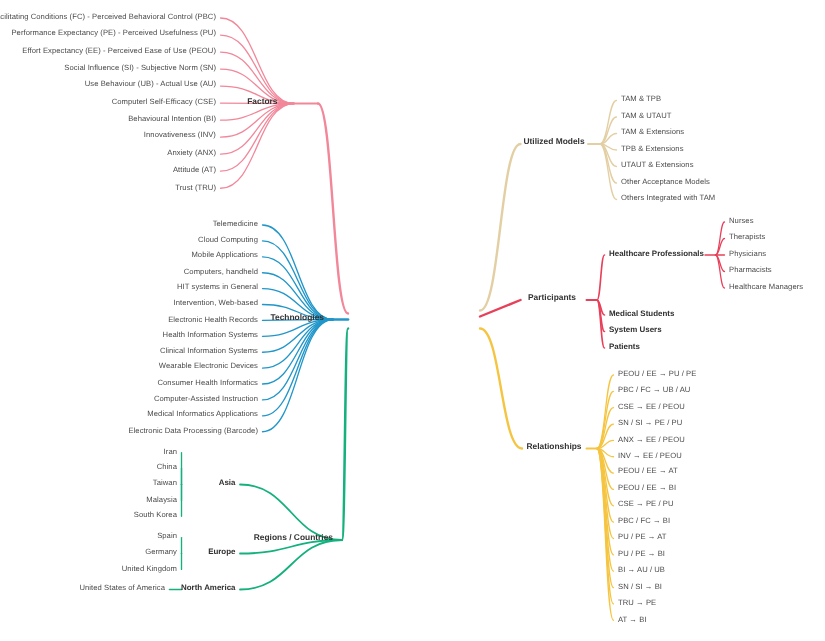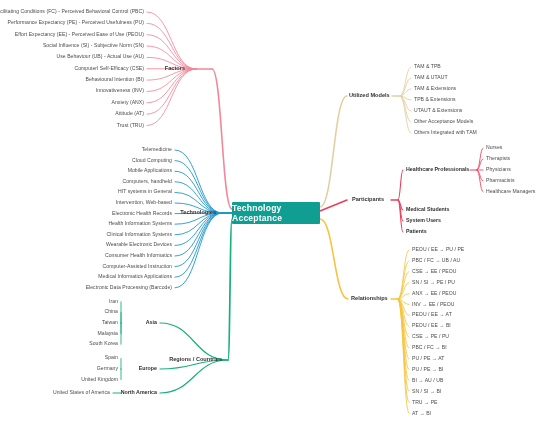--- a/index.html
+++ b/index.html
@@ -112,21 +112,20 @@
       <path d="M398,299 C403.5,299 403.5,326.3 409,326.3" stroke="#f5c542" fill="none" stroke-width="0.85" stroke-linecap="round"></path>
       <path d="M398,299 C403.5,299 403.5,337.2 409,337.2" stroke="#f5c542" fill="none" stroke-width="0.85" stroke-linecap="round"></path>
       <path d="M398,299 C403.5,299 403.5,348.1 409,348.1" stroke="#f5c542" fill="none" stroke-width="0.85" stroke-linecap="round"></path>
       <path d="M398,299 C403.5,299 403.5,359 409,359" stroke="#f5c542" fill="none" stroke-width="0.85" stroke-linecap="round"></path>
       <path d="M398,299 C403.5,299 403.5,369.9 409,369.9" stroke="#f5c542" fill="none" stroke-width="0.85" stroke-linecap="round"></path>
       <path d="M398,299 C403.5,299 403.5,380.8 409,380.8" stroke="#f5c542" fill="none" stroke-width="0.85" stroke-linecap="round"></path>
       <path d="M398,299 C403.5,299 403.5,391.70000000000005 409,391.70000000000005" stroke="#f5c542" fill="none" stroke-width="0.85" stroke-linecap="round"></path>
       <path d="M398,299 C403.5,299 403.5,402.6 409,402.6" stroke="#f5c542" fill="none" stroke-width="0.85" stroke-linecap="round"></path>
       <path d="M398,299 C403.5,299 403.5,413.5 409,413.5" stroke="#f5c542" fill="none" stroke-width="0.85" stroke-linecap="round"></path>
     </svg>
-  <div id="center" style="left: 232px; top: 202px; width: 88px; height: 22px;">Technology Acceptance</div>
   <div id="labels">
       <div class="node branch r" style="left: auto; top: 69px; right: 365px;">Factors</div>
       <div class="node leaf r" style="left: auto; top: 12px; right: 406px;">Facilitating Conditions (FC) - Perceived Behavioral Control (PBC)</div>
       <div class="node leaf r" style="left: auto; top: 23.35px; right: 406px;">Performance Expectancy (PE) - Perceived Usefulness (PU)</div>
       <div class="node leaf r" style="left: auto; top: 34.7px; right: 406px;">Effort Expectancy (EE) - Perceived Ease of Use (PEOU)</div>
       <div class="node leaf r" style="left: auto; top: 46.05px; right: 406px;">Social Influence (SI) - Subjective Norm (SN)</div>
       <div class="node leaf r" style="left: auto; top: 57.4px; right: 406px;">Use Behaviour (UB) - Actual Use (AU)</div>
       <div class="node leaf r" style="left: auto; top: 68.75px; right: 406px;">Computerl Self-Efficacy (CSE)</div>
       <div class="node leaf r" style="left: auto; top: 80.1px; right: 406px;">Behavioural Intention (BI)</div>
       <div class="node leaf r" style="left: auto; top: 91.45px; right: 406px;">Innovativeness (INV)</div>

